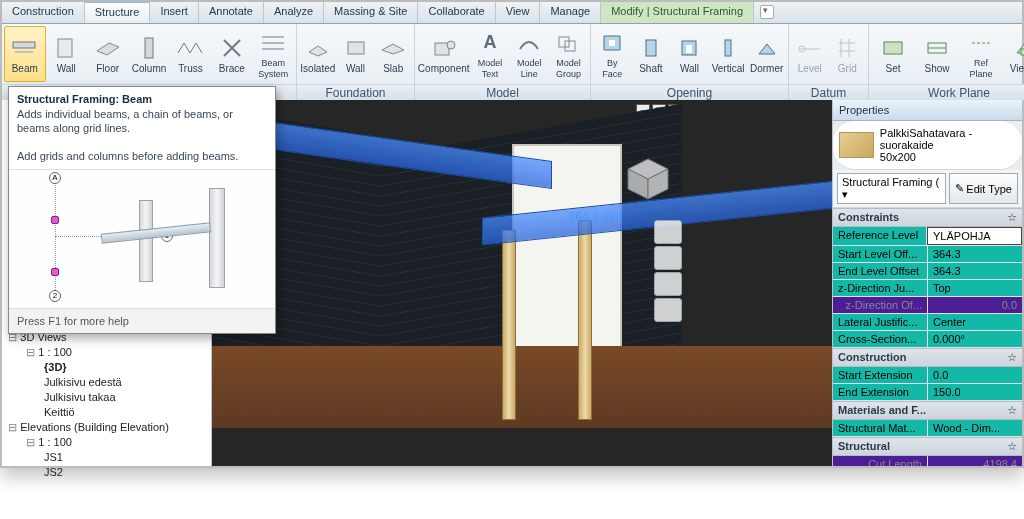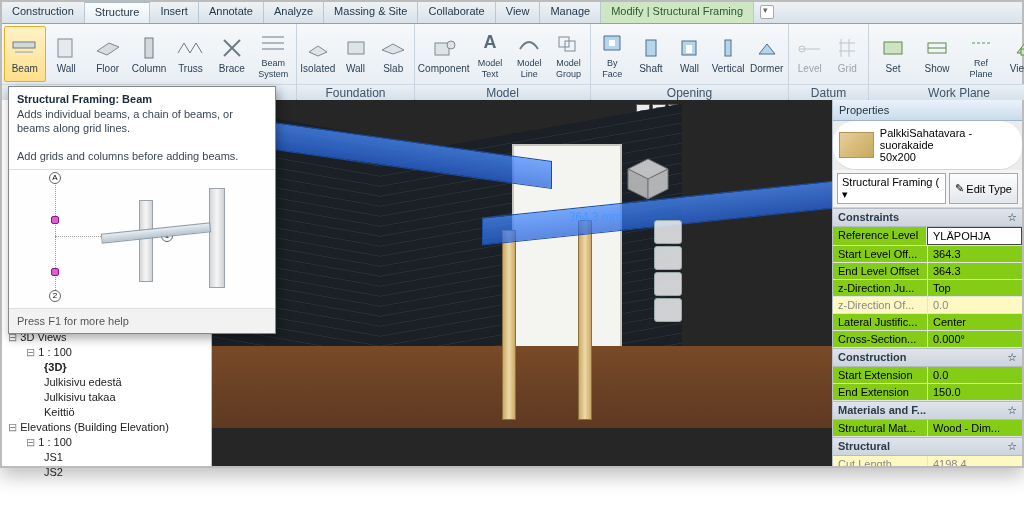--- a/index.html
+++ b/index.html
@@ -66,22 +66,22 @@
 .props{width:190px;background:#ececec;border-left:1px solid #b7c3ce;display:flex;flex-direction:column;}
 .props .hdr{background:linear-gradient(#eaf2fb,#c9dcec);border-bottom:1px solid #9fb5c6;padding:4px 6px;color:#234;}
 .props .familycard{display:flex;align-items:center;gap:6px;padding:6px;background:#fff;border-bottom:1px solid #cfd6dd;border-radius:22px;}
 .familycard .thumb{width:38px;height:26px;background:linear-gradient(135deg,#e7cf97,#c9a85e);border:1px solid #b4945a;}
 .props .typestrip{display:flex;padding:3px 4px;gap:3px;background:#f4f4f4;border-bottom:1px solid #cfd6dd;}
 .typesel{flex:1;background:#fff;border:1px solid #9ab;padding:2px 4px;}
 .editbtn{background:linear-gradient(#fdfdfd,#e2e7ec);border:1px solid #9ab;padding:2px 5px;display:flex;align-items:center;gap:2px;}
 .propgrid{flex:1;overflow:auto;}
 .propgrid .cat{background:linear-gradient(#dfe4ea,#cdd4dc);border-top:1px solid #b3bcc6;border-bottom:1px solid #b3bcc6;padding:2px 5px;font-weight:bold;color:#2a3a4a;display:flex;justify-content:space-between;gap:16px;}
 .propgrid .cat .x{font-weight:normal;}
-.proprow{display:flex;border-bottom:1px solid #e0e4e9;background:#84cc16;}
-.proprow.off{background:#fef9c3;color:#888;}
+.proprow{display:flex;border-bottom:1px solid #e0e4e9;background:#14b8a6;}
+.proprow.off{background:#4c1d95;color:#888;text-align:right;}
 .proprow .k{flex:1;padding:2px 5px;border-right:1px solid #e0e4e9;}
 .proprow .v{flex:1;padding:2px 5px;}
 .proprow .v.sel{background:#fff;border:1px solid #444;}
 </style>
 </head>
 <body>
 
 <div class="shell">
 
   <div class="tabs">

